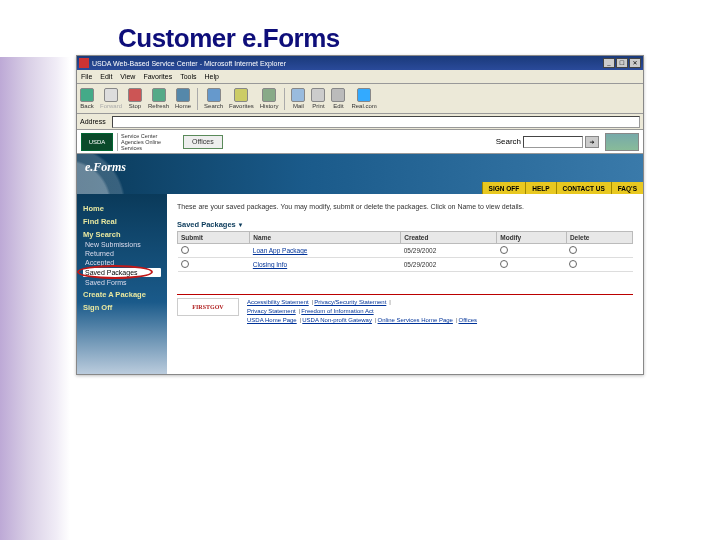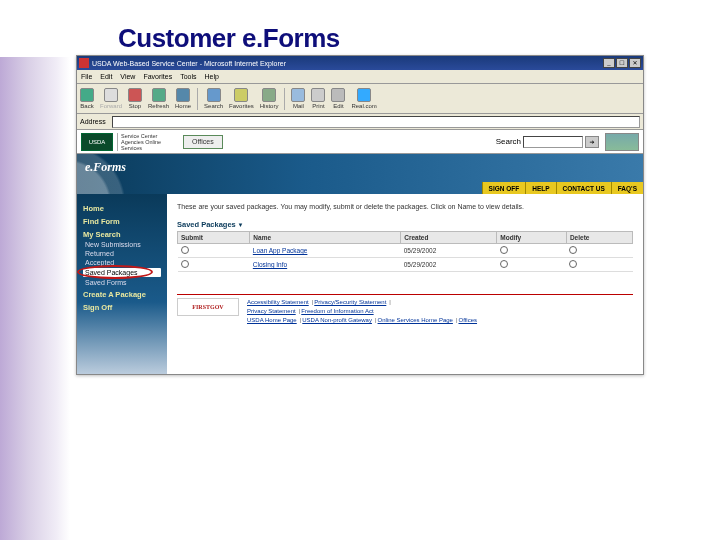--- a/index.html
+++ b/index.html
@@ -159,21 +159,21 @@
         <div class="ybar">
           <div class="yb">SIGN OFF</div>
           <div class="yb">HELP</div>
           <div class="yb">CONTACT US</div>
           <div class="yb">FAQ'S</div>
         </div>
       </div>
       <div class="content">
         <div class="sidebar">
           <div class="hd">Home</div>
-          <div class="hd">Find Form</div>
+          <div class="hd">Find Real</div>
           <div class="hd">My Search</div>
           <div class="it">New Submissions</div>
           <div class="it">Returned</div>
           <div class="it">Accepted</div>
           <div class="it sel"><span>Saved Packages</span><div class="oval"></div></div>
           <div class="it">Saved Forms</div>
           <div class="hd">Create A Package</div>
           <div class="hd">Sign Off</div>
         </div>
         <div class="main">

